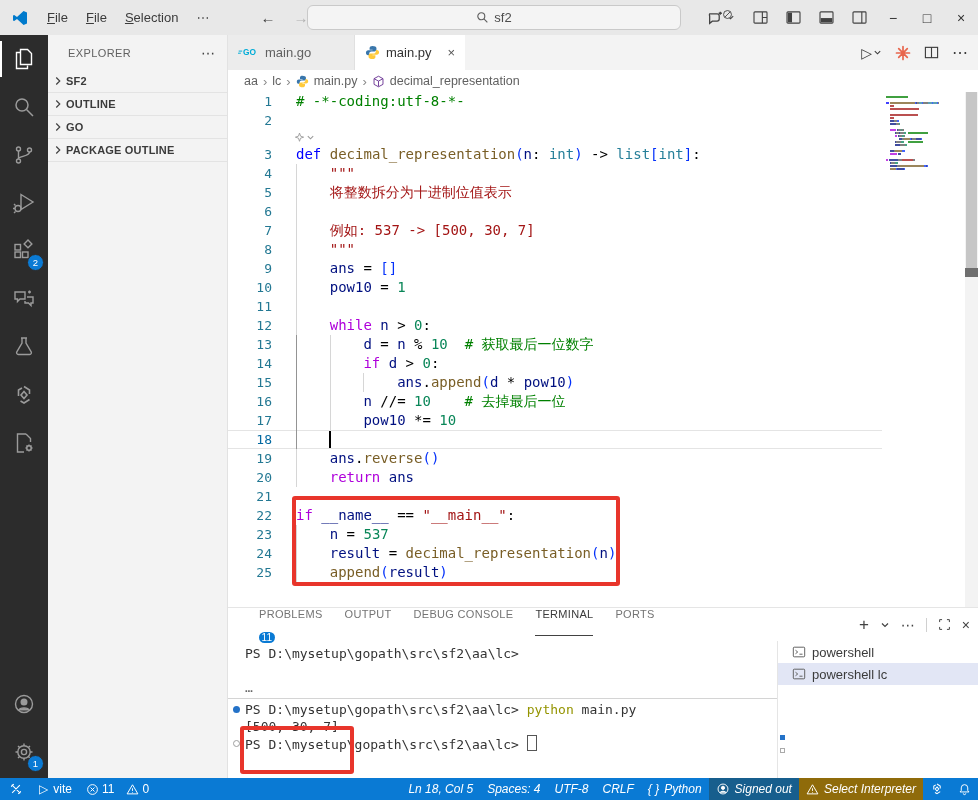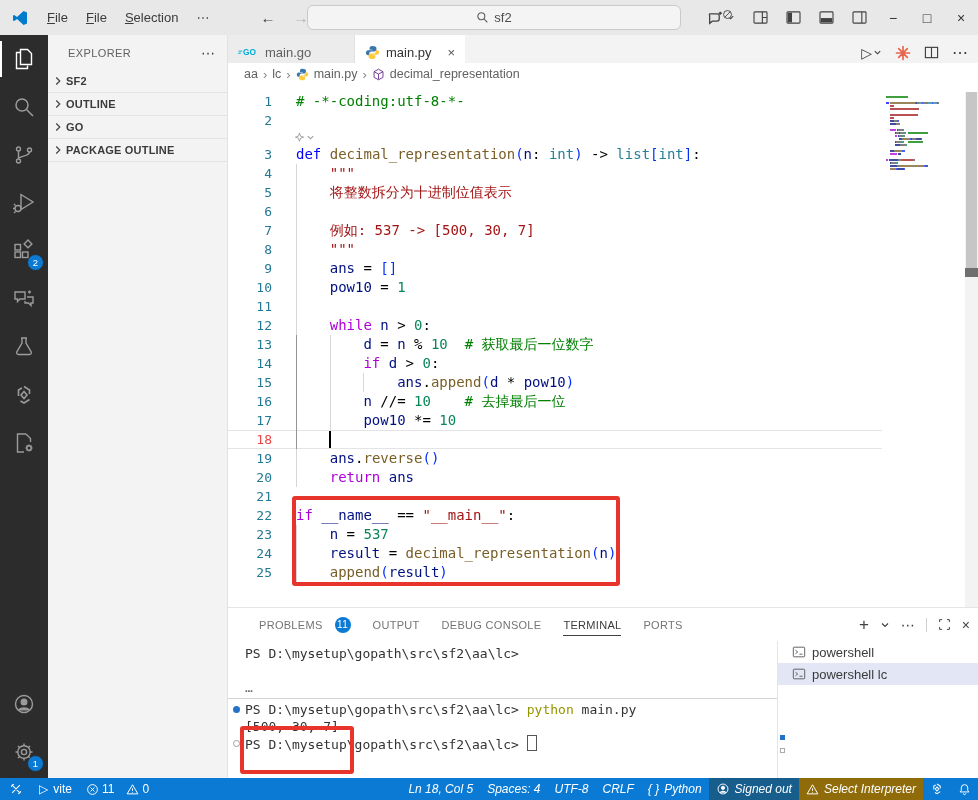--- a/index.html
+++ b/index.html
@@ -40,31 +40,31 @@
 
   
   .editor-area{position:absolute;left:228px;top:35px;width:750px;height:572px;background:#fff;}
   .tabbar{position:absolute;left:0;top:0;right:0;height:35px;background:#f3f3f3;display:flex;}
   .tab{height:35px;display:flex;align-items:center;padding:0 10px;font-size:13px;gap:6px;box-sizing:border-box;}
   .tab-go{width:127px;background:#ececec;color:#616161;border-right:1px solid #e0e0e0;}
   .tab-py{width:110px;background:#fff;color:#333;}
   .tab-close{margin-left:auto;color:#555;font-size:13px;}
   .ed-actions{margin-left:auto;display:flex;align-items:center;gap:13px;padding-right:10px;color:#3c3c3c;}
   .run-wrap{display:flex;align-items:center;gap:1px;font-size:14px;}
-  .breadcrumbs{position:absolute;left:0;top:28px;right:0;height:22px;display:flex;align-items:center;gap:5px;padding-left:16px;font-size:12.5px;color:#616161;background:#fff;}
+  .breadcrumbs{position:absolute;left:0;top:35px;right:0;height:22px;display:flex;align-items:center;gap:5px;padding-left:16px;font-size:12.5px;color:#616161;background:#fff;}
   .crumb-sep{color:#8a8a8a;font-size:13px;}
   .crumb-ic{display:flex;align-items:center;}
 
   
   .code{position:absolute;left:0;top:57px;right:0;bottom:0;background:#fff;overflow:hidden;}
   .code-lines{font-family:"DejaVu Sans Mono",monospace;font-size:14px;width:654px;}
   .code-line{position:relative;height:19px;line-height:19px;display:flex;white-space:pre;}
   .code-line.cur{box-shadow:inset 0 1px 0 #e4e4e4, inset 0 -1px 0 #e4e4e4;}
   .ln{width:44px;text-align:right;color:#237893;font-size:13px;flex:none;}
-  .ln-cur{color:#ef4444;}
+  .ln-cur{color:#0369a1;}
   .code-text{margin-left:24px;}
   .guide{position:absolute;top:0;bottom:0;width:1px;background:#d6d6d6;}
   .guide.gd{background:#949494;}
   .caret{position:absolute;left:101px;top:1px;height:17px;width:2px;background:#000;}
   .widget-row{height:15px;position:relative;}
   .ai-widget{position:absolute;left:66px;top:2px;display:flex;align-items:center;gap:1px;}
   .tk-cm{color:#008000;} .tk-kw{color:#0000ff;} .tk-ck{color:#af00db;} .tk-fn{color:#795e26;}
   .tk-vr{color:#001080;} .tk-ty{color:#267f99;} .tk-st{color:#a31515;} .tk-nu{color:#098658;}
   .tk-pl{color:#000000;} .tk-br{color:#0431fa;}
 
@@ -79,21 +79,21 @@
   .v-scroll{position:absolute;right:0;top:0;width:13px;bottom:0;background:#f3f3f3;}
   .v-thumb{position:absolute;left:1px;right:1px;top:0;height:176px;background:#c6c6c6;}
   .v-dark{position:absolute;left:0;right:0;top:176px;height:9px;background:#6f6f6f;}
 
   .anno{position:absolute;border:4px solid #e8352b;border-radius:3px;z-index:9;}
   .anno-editor{left:64px;top:404px;width:320px;height:82px;}
 
   
   .panel{position:absolute;left:228px;top:607px;width:750px;height:171px;background:#fff;border-top:1px solid #e5e5e5;box-sizing:border-box;}
   .panel-tabs{position:absolute;left:0;top:0;right:0;height:33px;display:flex;align-items:center;padding-left:20px;gap:0;}
-  .p-tab{font-size:11px;color:#747474;letter-spacing:.3px;padding:0 11px;height:33px;display:flex;align-items:center;gap:12px;position:relative;}
+  .p-tab{font-size:11px;color:#747474;letter-spacing:.3px;padding:0 11px;height:33px;display:flex;align-items:flex-start;gap:12px;position:relative;flex-direction:column;}
   .p-tab.active{color:#3b3b3b;}
   .p-tab.active:after{content:"";position:absolute;left:11px;right:11px;bottom:5px;height:1px;background:#424242;}
   .p-badge{min-width:16px;height:16px;border-radius:9px;background:#0a7ad4;color:#fff;font-size:10px;display:flex;align-items:center;justify-content:center;}
   .panel-actions{position:absolute;right:8px;top:0;height:33px;display:flex;align-items:center;gap:11px;color:#424242;font-size:14px;}
   .pa-sep{width:1px;height:14px;background:#d0d0d0;}
   .terminal{position:absolute;left:0;top:33px;width:549px;bottom:0;padding:4px 0 0 17px;font-family:"DejaVu Sans Mono",monospace;font-size:13px;color:#333;box-sizing:border-box;}
   .t-line{position:relative;height:17px;line-height:17px;white-space:pre;}
   .t-sep{height:0;border-top:1px solid #d4d4d4;margin:2px 0 2px -17px;}
   .t-dot{position:absolute;left:-12px;top:5px;width:7px;height:7px;border-radius:50%;}
   .t-dot-b{background:#2472c8;}

